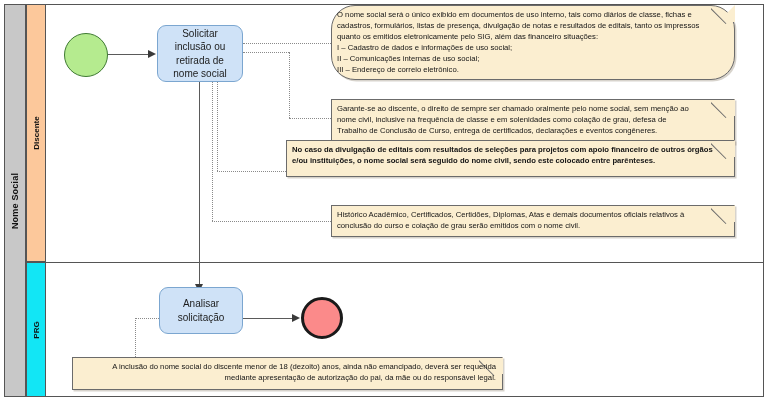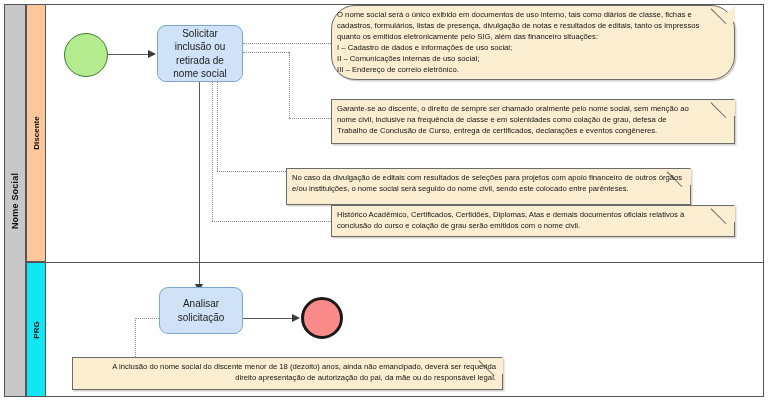--- a/index.html
+++ b/index.html
@@ -224,21 +224,21 @@
     height: 1px;
     background: #6b6b6b;
     transform: rotate(45deg);
     transform-origin: left top;
   }
   .note-text { position: relative; z-index: 2; }
   .note-text div { white-space: pre-wrap; }
 
   #note-1 { left: 331px; top: 5px;   width: 404px; height: 75px; border-radius: 24px; }
   #note-2 { left: 331px; top: 99px;  width: 404px; height: 45px; }
-  #note-3 { left: 286px; top: 168px; width: 405px; height: 37px; }
+  #note-3 { left: 286px; top: 140px; width: 449px; height: 37px; font-weight: bold; }
   #note-4 { left: 331px; top: 205px; width: 404px; height: 32px; }
   #note-5 { left: 72px;  top: 357px; width: 431px; height: 33px; text-align: right; }
 </style>
 </head>
 <body>
 
 <div id="canvas">
 
   <div class="pool"></div>
 
@@ -329,17 +329,17 @@
       <div>Histórico Acadêmico, Certificados, Certidões, Diplomas, Atas e demais documentos oficiais relativos à</div>
       <div>conclusão do curso e colação de grau serão emitidos com o nome civil.</div>
     </div>
   </div>
 
   <div class="note" id="note-5">
     <div class="fold"></div>
     <div class="fold-edge"></div>
     <div class="note-text">
       <div>A inclusão do nome social do discente menor de 18 (dezoito) anos, ainda não emancipado, deverá ser requerida</div>
-      <div>direito apresentação de autorização do pai, da mãe ou do responsável legal.</div>
+      <div>mediante apresentação de autorização do pai, da mãe ou do responsável legal.</div>
     </div>
   </div>
 
 </div>
 
 </body></html>

